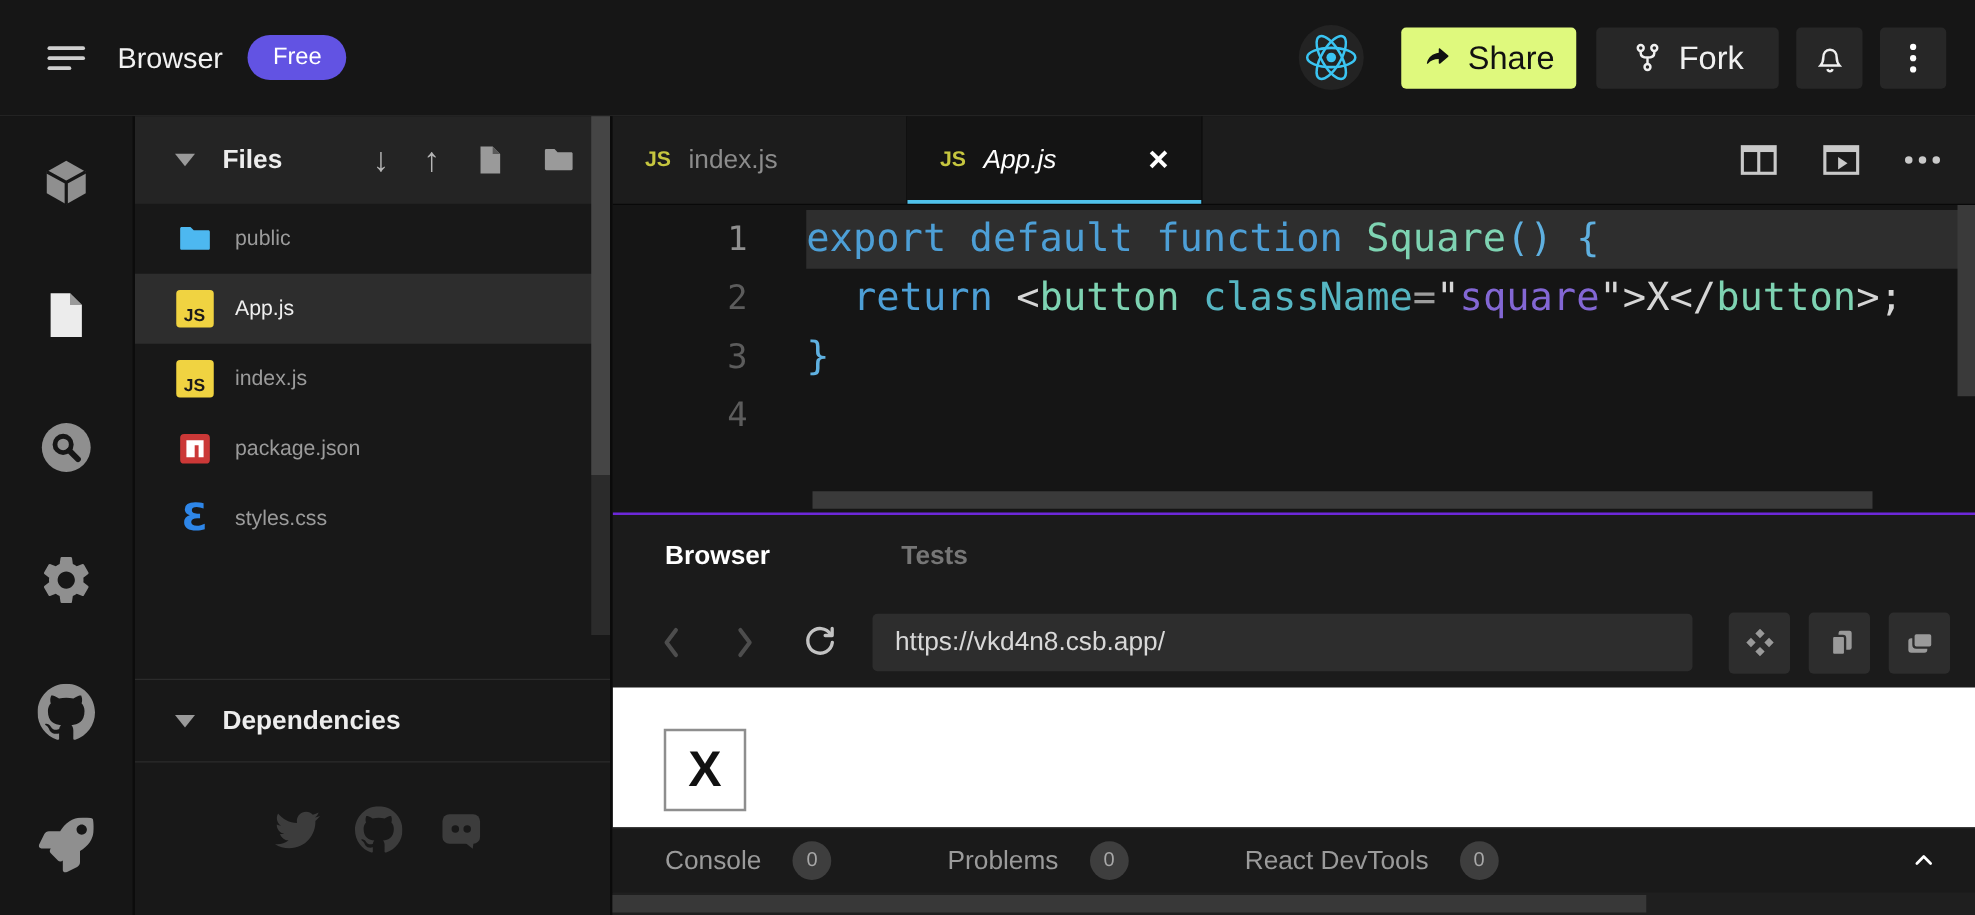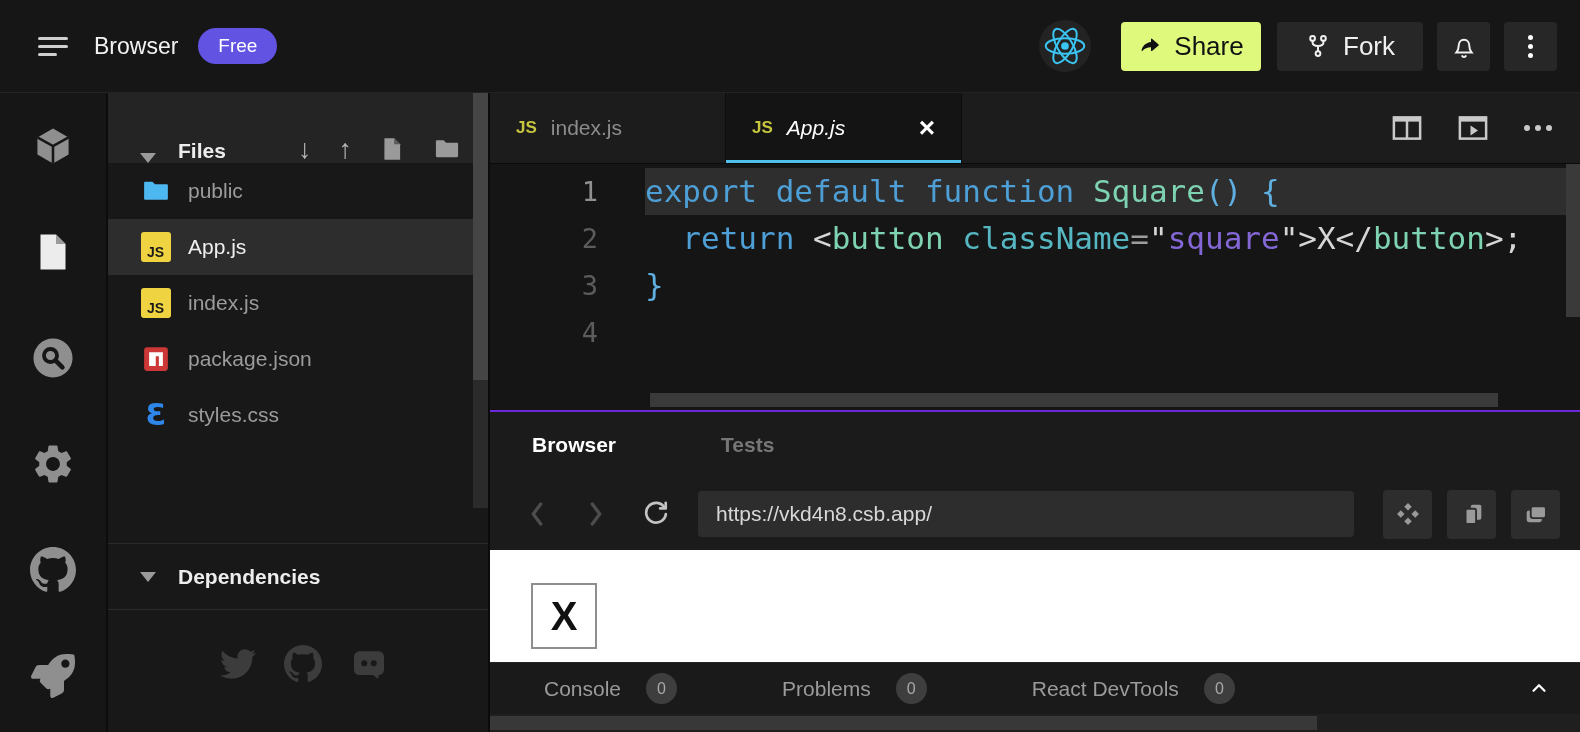--- a/index.html
+++ b/index.html
@@ -31,31 +31,31 @@
   
   .main { display:flex; height:639px; }
 
   
   .activity { width:108px; background:#161616; border-right:2px solid #0c0c0c;
               display:flex; flex-direction:column; align-items:center; padding-top:30px; gap:60px; }
   .act-ico { width:46px; height:46px; display:flex; align-items:center; justify-content:center; cursor:pointer; }
 
   
   .files { width:382px; background:#181818; position:relative; border-right:2px solid #0b0b0b; flex:none; }
-  .files-header { height:70px; background:#242424; display:flex; align-items:flex-end; padding:0 26px 0 32px; }
+  .files-header { height:70px; background:#242424; display:flex; align-items:center; padding:0 26px 0 32px; }
   .caret { width:0; height:0; border-left:8px solid transparent; border-right:8px solid transparent;
            border-top:10px solid #9a9a9a; margin-right:22px; flex:none; }
   .files-title { color:#ededed; font-size:21px; font-weight:bold; }
   .fh-icons { margin-left:auto; display:flex; align-items:center; gap:27px; }
   .fh-arrow { color:#b5b5b5; font-size:27px; line-height:1; cursor:pointer; }
   .file-row { height:56px; display:flex; align-items:center; padding-left:32px; cursor:pointer; }
   .file-row.selected { background:#2d2d2d; }
   .file-row.selected .file-name { color:#efefef; }
   .file-ico { width:31px; height:31px; margin-right:17px; display:flex; align-items:center; justify-content:center; flex:none; }
-  .file-name { color:#9b9b9b; font-size:21px; }
+  .file-name { color:#9b9b9b; font-size:17px; }
   .ico-js { width:30px; height:30px; background:#f0d341; border-radius:3px; color:#1a1a1a;
             font-weight:bold; font-size:14px; display:flex; align-items:flex-end; justify-content:center; padding-bottom:2px;}
   .ico-css { color:#2e86e8; font-weight:bold; font-size:30px; line-height:1; font-family:"DejaVu Sans", sans-serif; transform:scaleX(-1); }
   .deps { position:absolute; top:450px; left:0; right:0; border-top:1px solid #2b2b2b; }
   .deps-header { height:66px; display:flex; align-items:center; padding-left:32px; border-bottom:1px solid #2b2b2b; }
   .deps-title { color:#ededed; font-size:21px; font-weight:bold; }
   .socials { position:absolute; top:552px; left:0; width:100%; display:flex; gap:28px; padding-left:112px; }
   .f-thumb { position:absolute; top:0; right:0; width:15px; height:287px; background:#454545; cursor:pointer; }
   .f-track { position:absolute; top:287px; right:0; width:15px; height:128px; background:#2b2b2b; }
 
@@ -97,21 +97,21 @@
              padding:0 18px; margin-right:14px; color:#d8d8d8; font-size:21px; }
   .nav-btn { width:49px; height:49px; background:#2d2d2d; border-radius:4px; margin-left:15px;
              display:flex; align-items:center; justify-content:center; cursor:pointer; flex:none; }
   .nav-btn:first-of-type { margin-left:0; }
   .preview { height:112px; background:#ffffff; padding:33px 0 0 41px; }
   .x-btn { width:66px; height:66px; background:#fff; border:2px solid #8e8e8e; color:#111;
            font-size:40px; font-weight:bold; display:flex; align-items:center; justify-content:center;
            font-family:"Liberation Sans", sans-serif; cursor:pointer; }
   .console-bar { height:52px; background:#1a1a1a; border-top:1px solid #262626;
                  display:flex; align-items:center; padding-left:42px; position:relative; }
-  .console-item { display:flex; align-items:center; gap:25px; margin-right:93px; cursor:pointer;margin-left:12px; }
+  .console-item { display:flex; align-items:center; gap:25px; margin-right:93px; cursor:pointer; }
   .ci-label { color:#9b9b9b; font-size:21px; font-weight:500; }
   .ci-badge { min-width:31px; height:31px; border-radius:16px; background:#3e3e3e; color:#a8a8a8;
               font-size:16px; display:flex; align-items:center; justify-content:center; padding:0 5px; }
   .console-chevron { position:absolute; right:30px; top:14px; cursor:pointer; }
   .bottom-strip { height:18px; background:#1f1f1f; position:relative; }
   .bs-thumb { position:absolute; left:0; top:2px; width:827px; height:14px; background:#383838; cursor:pointer; }
 </style>
 </head>
 <body>
 

